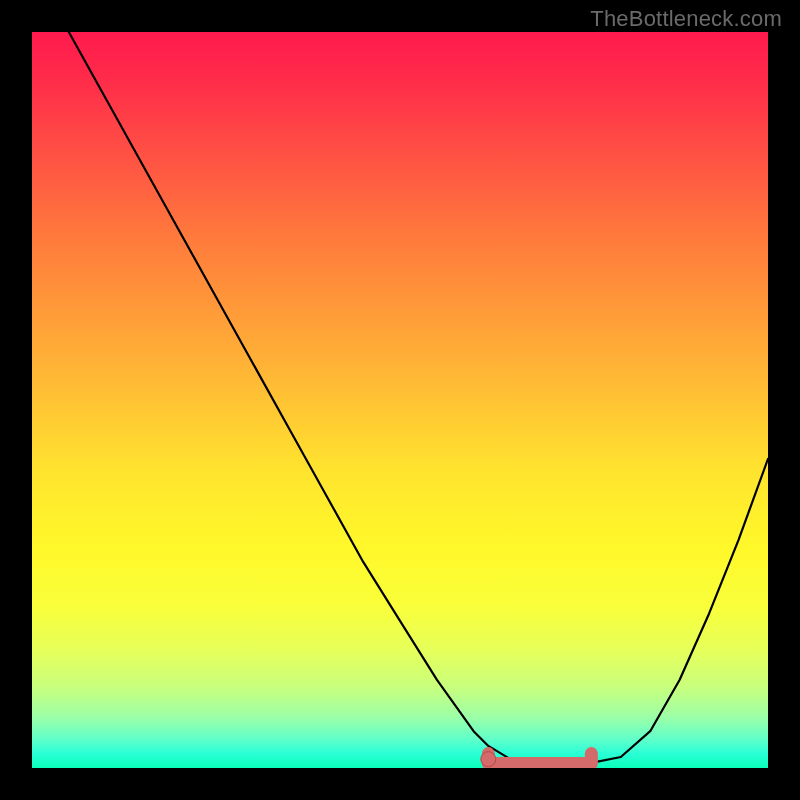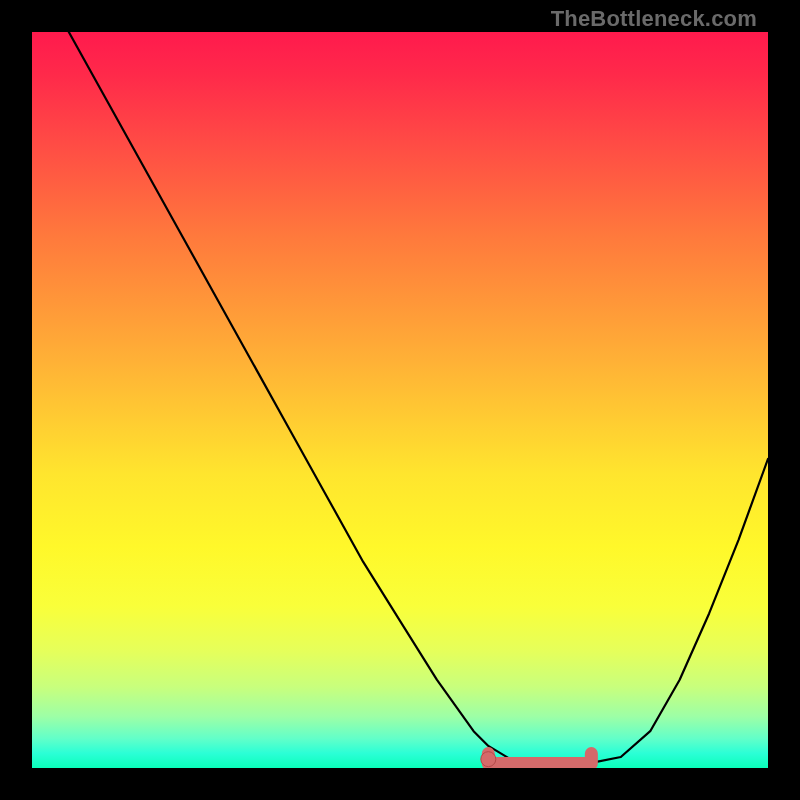--- a/index.html
+++ b/index.html
@@ -52,24 +52,24 @@
   .overlay-svg {
     position: absolute;
     left: 0;
     top: 0;
     width: 100%;
     height: 100%;
   }
   .watermark {
     position: absolute;
     top: 6px;
-    right: 43px;
+    right: 18px;
     color: #6a6a6a;
     font-size: 22px;
-    font-weight: 700;
+    font-weight: 400;
     letter-spacing: 0.2px;
     user-select: none;
   }
 </style>
 </head>
 <body>
 
 <div class="frame">
 
   <div class="watermark">TheBottleneck.com</div>

